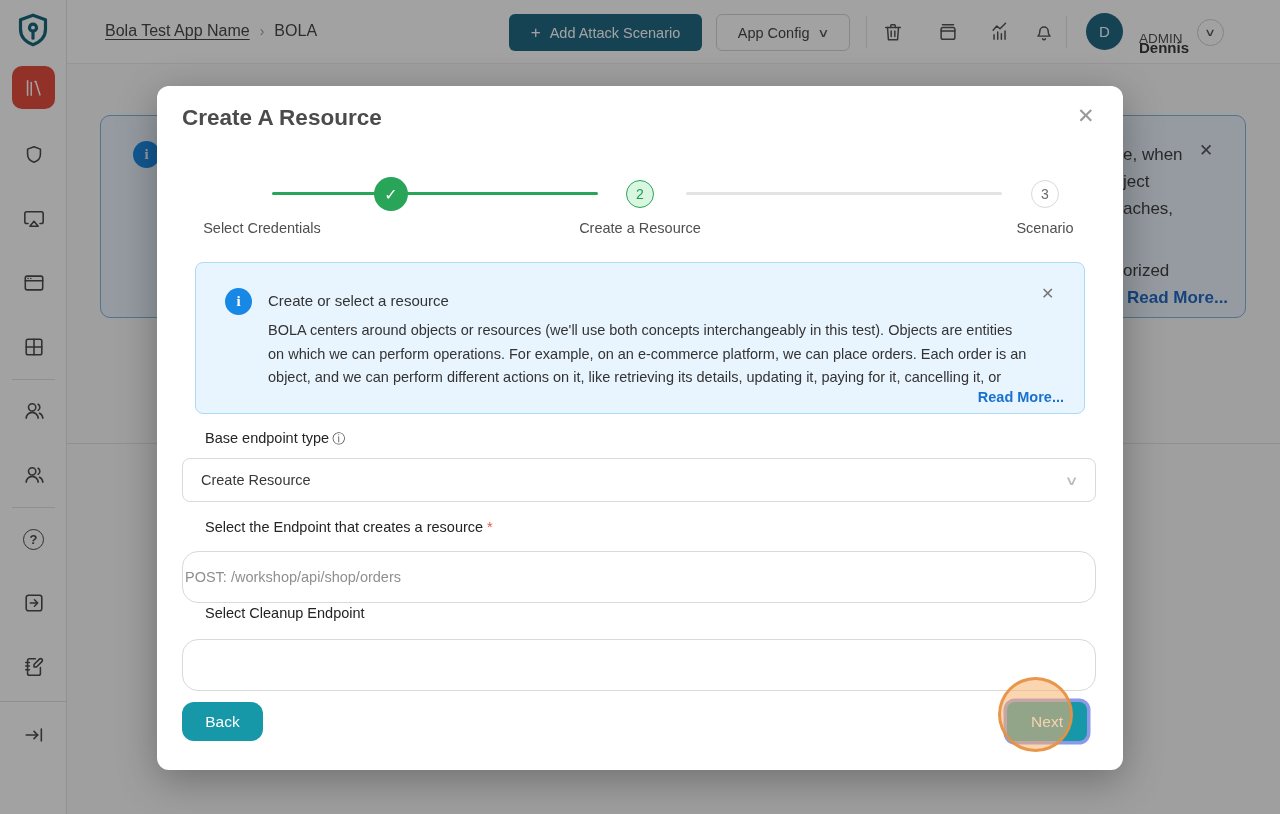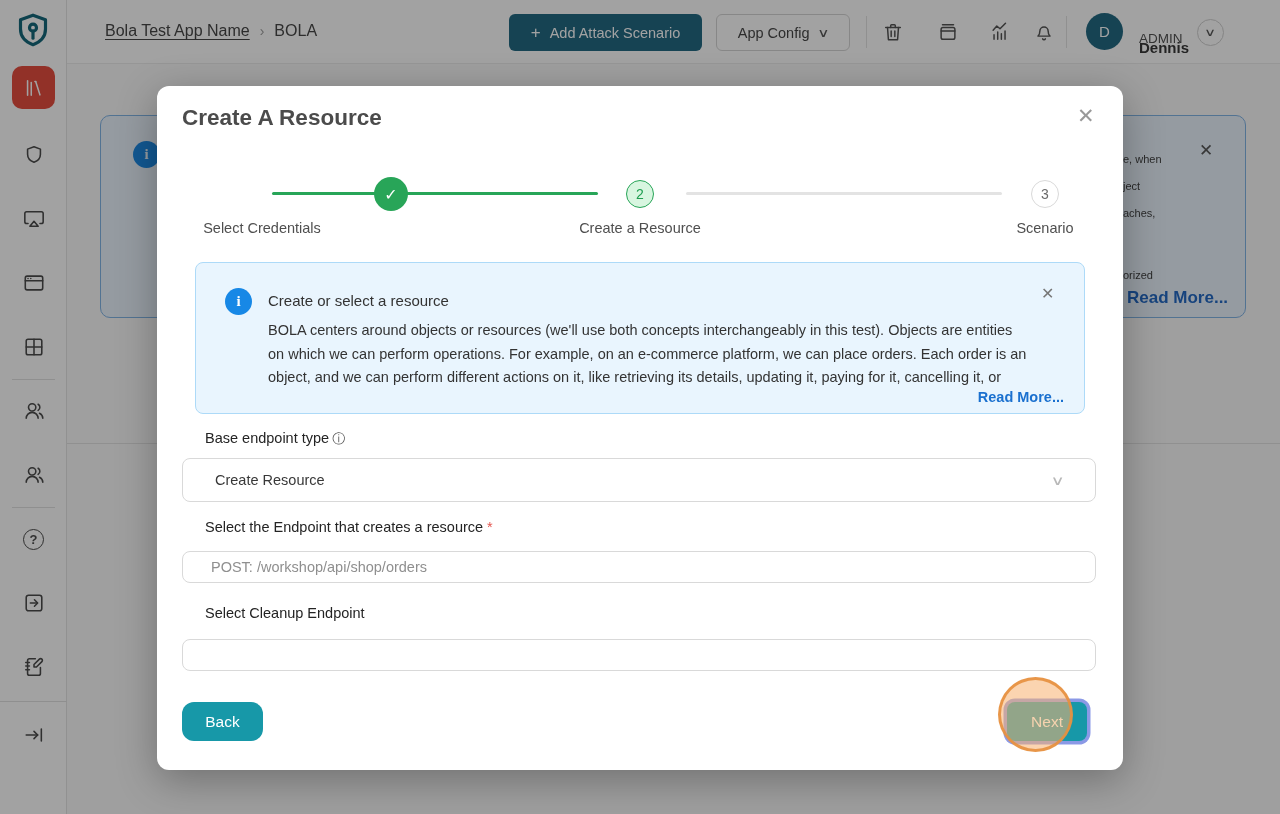--- a/index.html
+++ b/index.html
@@ -32,21 +32,21 @@
   .uname { position:absolute; left:1072px; top:4px; font-size:15px; font-weight:bold; color:#333;margin-top:35px; }
   .urole { position:absolute; left:1072px; top:31px; font-size:13.5px; color:#4e4e4e; }
   .uchev { position:absolute; left:1130px; top:19px; width:27px; height:27px; border:1px solid #cfcfcf; border-radius:50%; color:#555; font-size:11px; display:flex; align-items:center; justify-content:center; cursor:pointer; }
 
   
   .content { position:absolute; left:67px; top:64px; width:1213px; height:750px; background:#fafafa; z-index:1; }
   .content-line { position:absolute; left:0; top:379px; width:1213px; height:1px; background:#e2e2e2; }
   .banner { position:absolute; left:33px; top:51px; width:1146px; height:203px; background:#eaf4fe; border:1.5px solid #7fb3e6; border-radius:10px; }
   .banner .b-info { position:absolute; left:32px; top:25px; width:27px; height:27px; border-radius:50%; background:#1788e6; color:#eaf4fe; font-size:15px; font-weight:bold; font-family:"Liberation Serif",serif; display:flex; align-items:center; justify-content:center; }
   .banner .b-close { position:absolute; left:1098px; top:24px; font-size:17px; color:#555; cursor:pointer; }
-  .b-frag { position:absolute; left:1022px; font-size:11px; color:#3c3c3c; white-space:nowrap;margin-top:8px; }
+  .b-frag { position:absolute; left:1022px; font-size:17px; color:#3c3c3c; white-space:nowrap; }
   .b-readmore { position:absolute; left:1026px; top:172px; font-size:17px; font-weight:bold; color:#1f67c4; white-space:nowrap; cursor:pointer; }
 
   
   .overlay { position:absolute; inset:0; background:rgba(10,10,10,0.38); z-index:50; }
 
   
   .modal { position:absolute; left:157px; top:86px; width:966px; height:684px; background:#fff; border-radius:12px; box-shadow:0 10px 40px rgba(0,0,0,0.3); z-index:100; }
   .m-title { position:absolute; left:25px; top:19px; font-size:22.5px; font-weight:bold; color:#4b4b4b; }
   .m-close { position:absolute; left:920px; top:18px; font-size:21px; color:#999; cursor:pointer; }
 
@@ -66,24 +66,24 @@
   .ibox .i-ico { position:absolute; left:29px; top:25px; width:27px; height:27px; border-radius:50%; background:#1788e6; color:#fff; font-size:15px; font-weight:bold; font-family:"Liberation Serif",serif; display:flex; align-items:center; justify-content:center; }
   .ibox .i-title { position:absolute; left:72px; top:29px; font-size:15px; color:#333; }
   .ibox .i-close { position:absolute; left:845px; top:21px; font-size:16px; color:#777; cursor:pointer; }
   .ibox .i-body { position:absolute; left:72px; top:56px; width:764px; font-size:14.5px; line-height:23.5px; color:#333; }
   .ibox .i-readmore { position:absolute; right:20px; top:126px; font-size:14.5px; font-weight:bold; color:#1a70cf; cursor:pointer; }
 
   
   .f-label { position:absolute; left:25px; font-size:14.5px; color:#242424;margin-left:23px; }
   .f-label .req { color:#e4554f; margin-left:4px; }
   .f-label .tip { font-size:13px; color:#555; margin-left:3px; }
-  .selectbox { position:absolute; left:25px; top:372px; width:914px; height:44px; background:#fff; border:1px solid #d9d9d9; border-radius:8px; display:flex; align-items:center; padding:0 32px; cursor:pointer; }
+  .selectbox { position:absolute; left:25px; top:372px; width:914px; height:44px; background:#fff; border:1px solid #d9d9d9; border-radius:8px; display:flex; align-items:center; padding:0 18px; cursor:pointer; }
   .selectbox .val { font-size:14.5px; color:#383838; flex:1; }
   .selectbox .chev { font-size:13px; color:#b8b8b8; transform:scaleX(1.5); }
-  .f-input { position:absolute; left:25px; width:914px; height:32px; background:#fff; border:1px solid #d9d9d9; border-radius:8px; padding:0 28px; font-size:14.5px; font-family:inherit; color:#8f8f8f; outline:none; }
+  .f-input { position:absolute; left:25px; width:914px; height:52px; background:#fff; border:1px solid #d9d9d9; border-radius:16px; padding:0 2px; font-size:14.5px; font-family:inherit; color:#8f8f8f; outline:none; }
 
   
   .btn-back { position:absolute; left:25px; top:616px; width:81px; height:39px; background:#1798a8; border:none; border-radius:12px; color:#fff; font-size:15.5px; font-family:inherit; cursor:pointer; }
   .btn-next { position:absolute; left:850px; top:616px; width:80px; height:39px; background:#1798a8; border:none; border-radius:8px; color:rgba(255,255,255,0.95); font-size:15.5px; font-family:inherit; cursor:pointer; box-shadow:0 0 0 3.5px rgba(77,99,216,0.65); }
 
   
   .click-ring { position:absolute; left:998px; top:677px; width:75px; height:75px; border-radius:50%; background:rgba(248,176,112,0.55); border:3px solid rgba(231,144,62,0.9); z-index:130; pointer-events:none; }
 </style>
 </head>
 <body>

